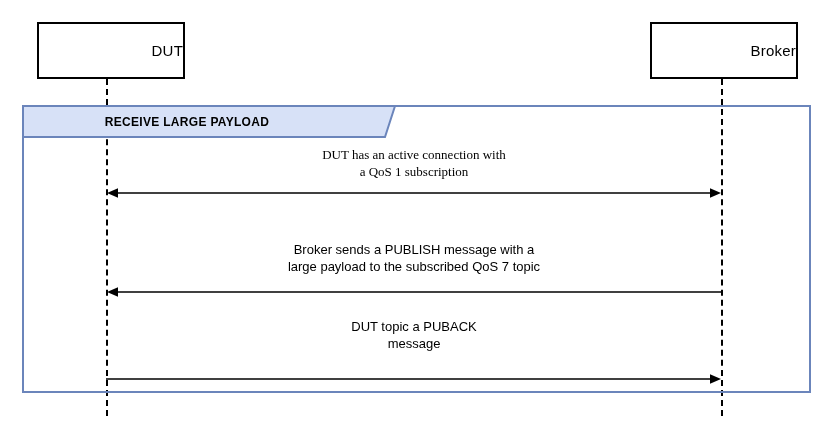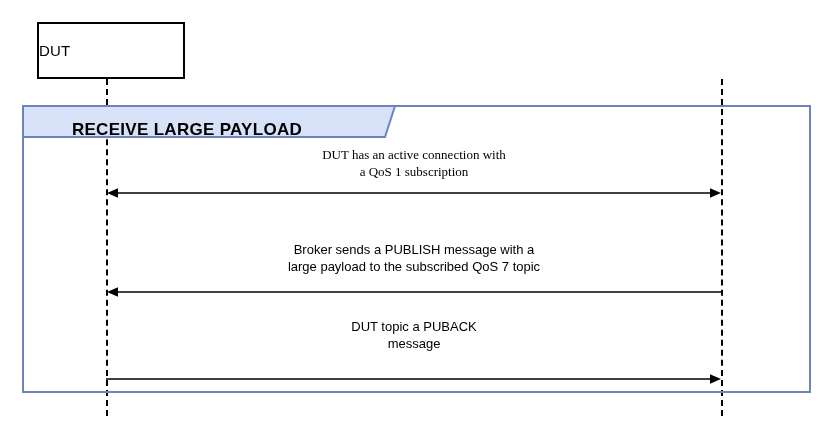--- a/index.html
+++ b/index.html
@@ -25,21 +25,21 @@
   }
 
   
   .participant {
     position: absolute;
     box-sizing: border-box;
     background: #ffffff;
     border: 2px solid #000000;
     display: flex;
     align-items: center;
-    justify-content: flex-start;
+    justify-content: flex-end;
   }
   .participant .plabel {
     font-size: 15px;
     color: #000000;
     line-height: 1;
     letter-spacing: 0.2px;
   }
   #participant-dut {
     left: 37px;
     top: 22px;
@@ -83,27 +83,27 @@
     width: 374px;
     height: 33px;
     overflow: visible;
   }
   #fragment-banner svg {
     display: block;
   }
   #fragment-banner-label {
     position: absolute;
     left: 0;
-    top: 8px;
+    top: 0;
     width: 330px;
     height: 33px;
     display: flex;
     align-items: center;
     justify-content: center;
-    font-size: 17px;
+    font-size: 12px;
     font-weight: bold;
     letter-spacing: 0.3px;
     color: #000000;
     pointer-events: none;
   }
 
   
   .message {
     position: absolute;
     left: 106px;
@@ -143,20 +143,23 @@
 </style>
 </head>
 <body>
 
 <div id="diagram">
 
   <div class="participant" id="participant-dut">
     <span class="plabel">DUT</span>
   </div>
 
+  <div class="participant" id="participant-broker">
+    <span class="plabel">Broker</span>
+  </div>
 
   <div class="lifeline" id="lifeline-dut"></div>
   <div class="lifeline" id="lifeline-broker"></div>
 
   <div id="fragment-frame"></div>
 
   <div id="fragment-banner">
     <svg width="376" height="35" viewBox="0 0 376 35">
       <path d="M 1 1 L 373 1 L 363 32 L 1 32 Z" fill="#d7e1f7" stroke="#6b85bb" stroke-width="2"></path>
     </svg>

